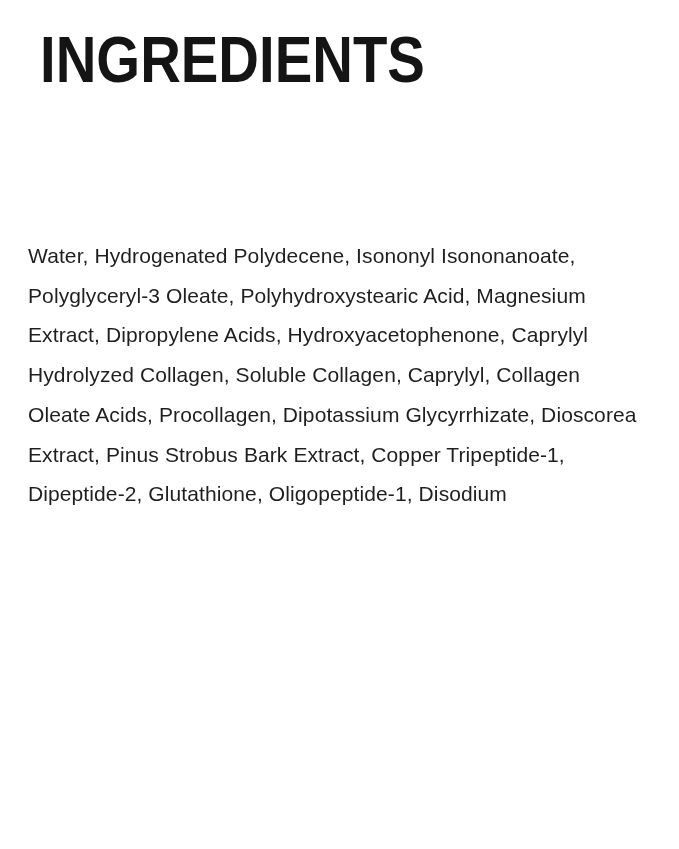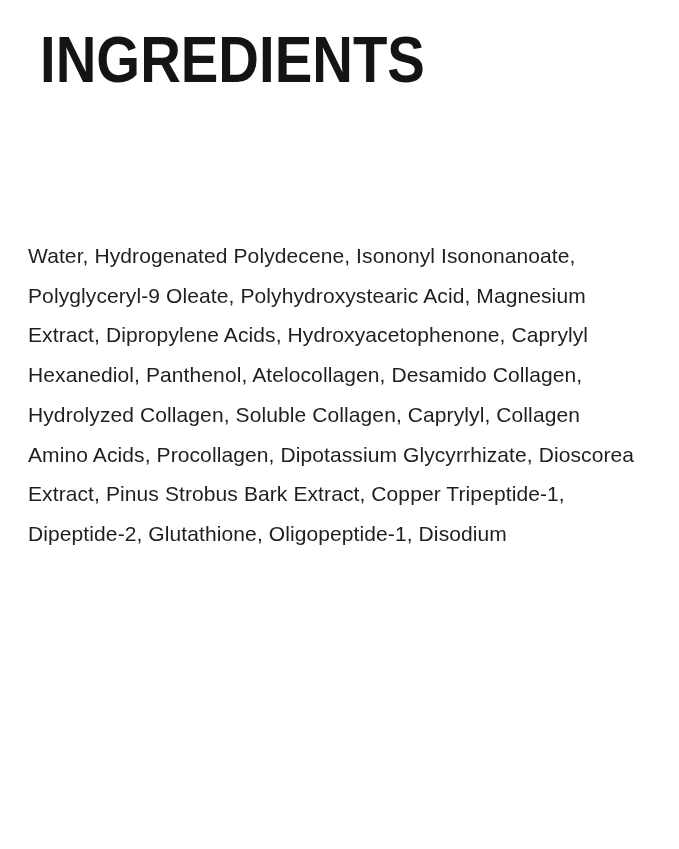--- a/index.html
+++ b/index.html
@@ -44,21 +44,20 @@
   }
 </style>
 </head>
 <body>
 
 <main>
   <h1 class="heading">INGREDIENTS</h1>
 
   <div class="ingredients-list">
     <div class="ingredients-line">Water, Hydrogenated Polydecene, Isononyl Isononanoate,</div>
-    <div class="ingredients-line">Polyglyceryl-9 Oleate, Polyhydroxystearic Acid, Magnesium</div>
+    <div class="ingredients-line">Polyglyceryl-3 Oleate, Polyhydroxystearic Acid, Magnesium</div>
     <div class="ingredients-line">Extract, Dipropylene Acids, Hydroxyacetophenone, Caprylyl</div>
-    <div class="ingredients-line">Hexanediol, Panthenol, Atelocollagen, Desamido Collagen,</div>
     <div class="ingredients-line">Hydrolyzed Collagen, Soluble Collagen, Caprylyl, Collagen</div>
-    <div class="ingredients-line">Amino Acids, Procollagen, Dipotassium Glycyrrhizate, Dioscorea</div>
+    <div class="ingredients-line">Oleate Acids, Procollagen, Dipotassium Glycyrrhizate, Dioscorea</div>
     <div class="ingredients-line">Extract, Pinus Strobus Bark Extract, Copper Tripeptide-1,</div>
     <div class="ingredients-line">Dipeptide-2, Glutathione, Oligopeptide-1, Disodium</div>
   </div>
 </main>
 
 </body></html>

